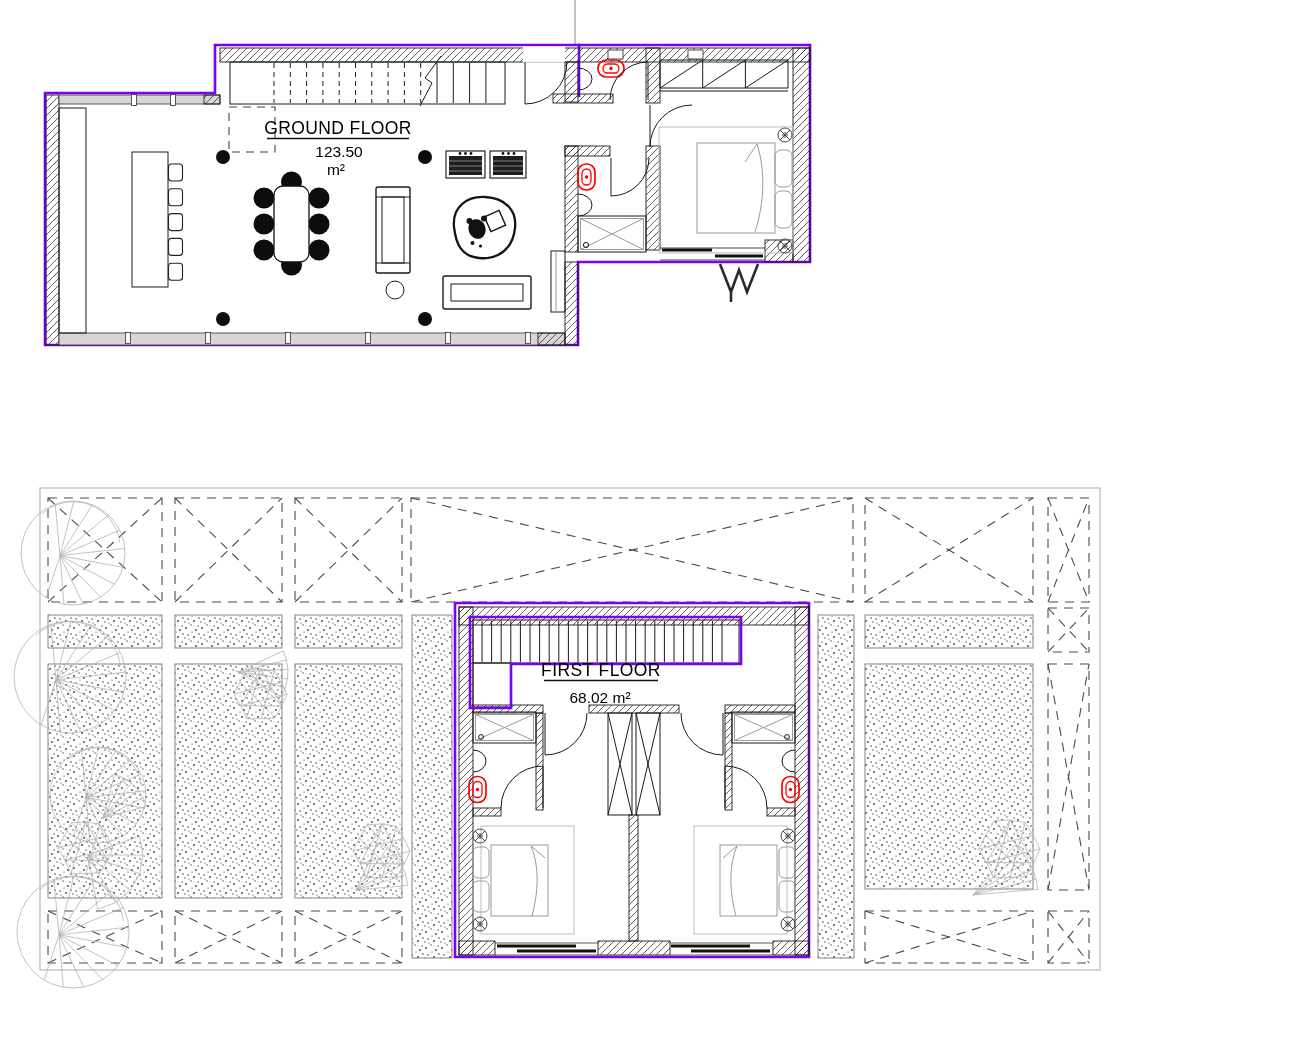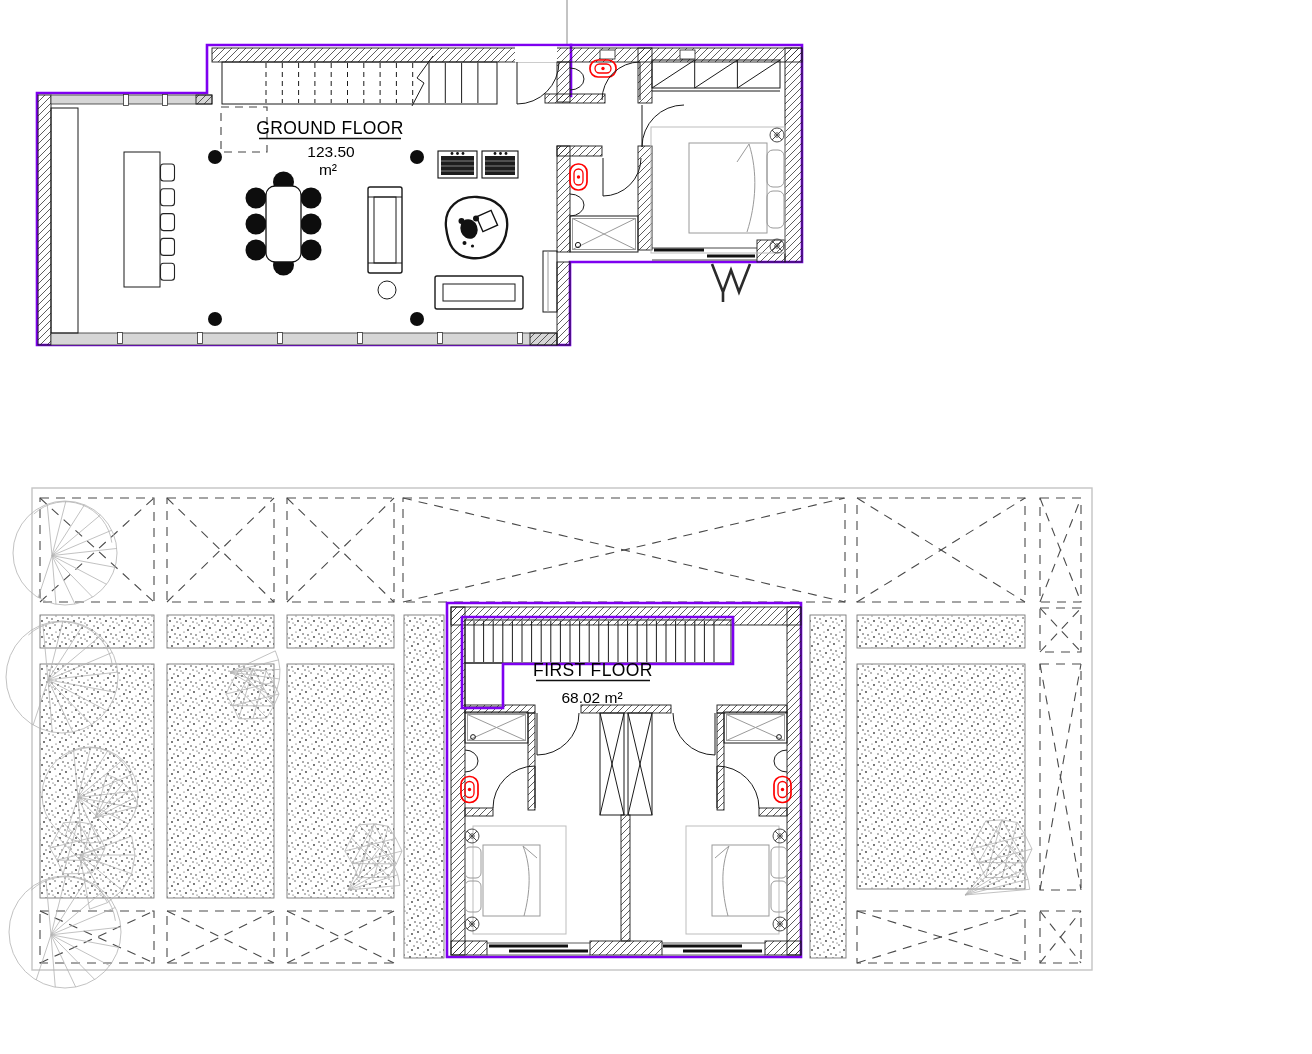--- a/index.html
+++ b/index.html
@@ -1,17 +1,17 @@
 <!DOCTYPE html>
 <html style="--purple: #7E00F0; --red: #FF0000;"><head>
 <meta charset="utf-8">
 <style>
   :root{ --purple:#7E00F0; --red:#FF0000; }
   html,body{margin:0;padding:0;background:#fff;}
-  .canvas{position:relative;width:1268px;height:1054px;background:#fff;overflow:hidden;}
+  .canvas{position:relative;width:1268px;height:1054px;background:#fff;overflow:hidden;padding-left:8px;}
   svg text{font-family:"Liberation Sans","DejaVu Sans",sans-serif;fill:#000;}
   .t-title{font-size:17.5px;letter-spacing:.4px;}
   .t-num{font-size:15.5px;}
   .wall{fill:url(#hatch);stroke:#1b1b1b;stroke-width:.9;}
   .ln{stroke:#1b1b1b;fill:none;stroke-width:1;}
   .ln2{stroke:#1b1b1b;fill:none;stroke-width:1.4;}
   .gray{stroke:#9a9a9a;fill:none;stroke-width:1;}
   .lgray{stroke:#bdbdbd;fill:none;stroke-width:1;}
   .glass{fill:#d6d6d6;stroke:#333;stroke-width:.8;}
   .purple{stroke:var(--purple);stroke-width:2.6;fill:none;stroke-linecap:square;}

